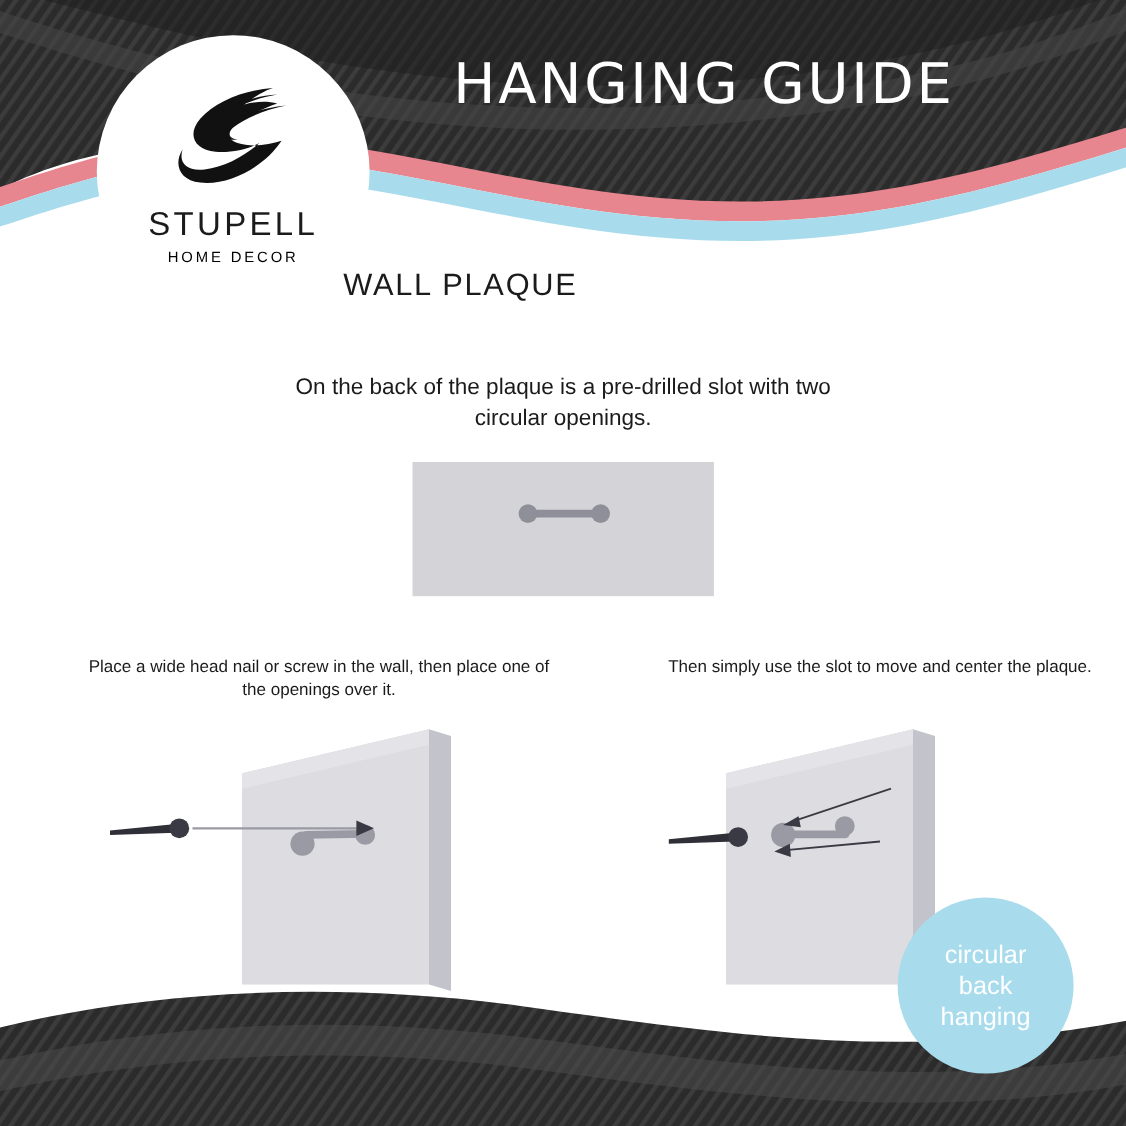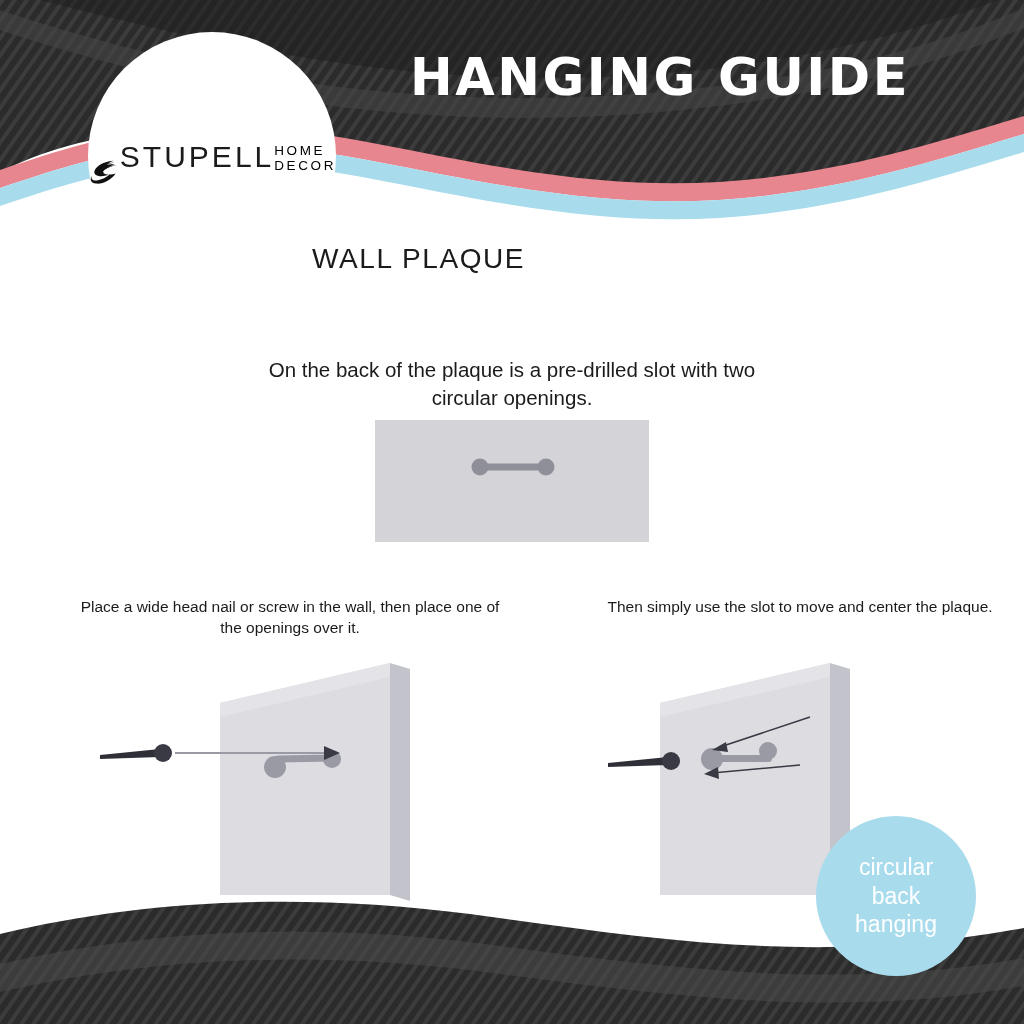--- a/index.html
+++ b/index.html
@@ -37,21 +37,21 @@
   .logo-badge {
     position: absolute;
     left: 88px;
     top: 32px;
     width: 248px;
     height: 248px;
     border-radius: 50%;
     background: #ffffff;
     z-index: 6;
     display: flex;
-    flex-direction: row;
+    flex-direction: column;
     align-items: center;
     justify-content: flex-start;
   }
   .logo-mark {
     margin-top: 34px;
     width: 120px;
     height: 120px;
   }
   .logo-name {
     font-size: 30px;
@@ -67,25 +67,25 @@
     color: #000000;
     margin-top: 4px;
   }
 
   
   .main-title {
     position: absolute;
     left: 370px;
     top: 48px;
     width: 540px;
-    text-align: right;
+    text-align: center;
     color: #ffffff;
     font-size: 51px;
     letter-spacing: 2.5px;
-    font-weight: 700;
+    font-weight: 400;
     z-index: 7;
     font-family: "DejaVu Sans", sans-serif;
   }
   .sub-title {
     position: absolute;
     left: 312px;
     top: 243px;
     width: 400px;
     text-align: left;
     color: #1b1b1b;
@@ -95,21 +95,21 @@
   }
 
   .caption {
     position: absolute;
     text-align: center;
     color: #1b1b1b;
     line-height: 1.38;
   }
   .caption-main {
     left: 262px;
-    top: 356px;
+    top: 338px;
     width: 500px;
     font-size: 20.5px;
   }
   .caption-left {
     left: 80px;
     top: 596px;
     width: 420px;
     font-size: 15.5px;
   }
   .caption-right {

